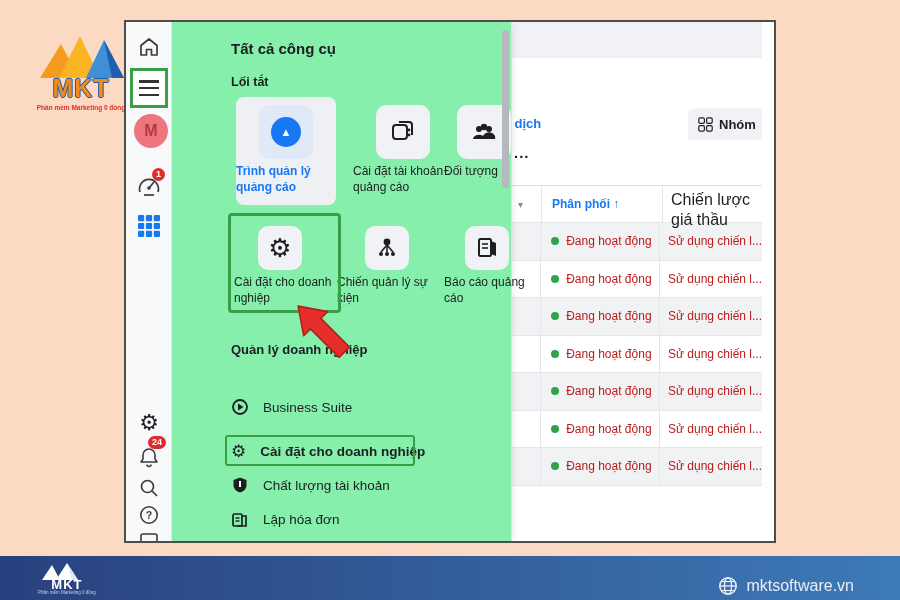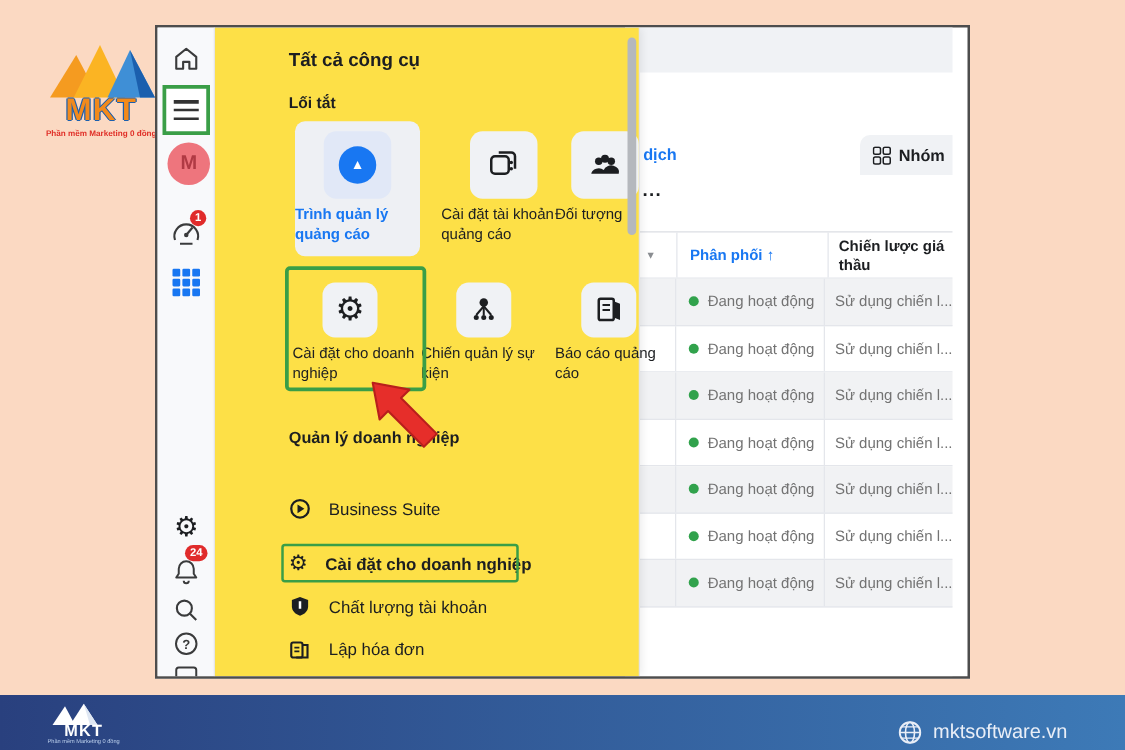--- a/index.html
+++ b/index.html
@@ -24,21 +24,21 @@
   .sb-ic { position:absolute; left:0; width:46px; text-align:center; color:#3a3b3c; }
   .hamburger-box { position:absolute; left:4px; top:46px; width:38px; height:40px;
     border:3px solid #3a9e47; background:#fff; }
   .hbar { width:20px; height:2.6px; background:#333; margin:4.2px auto 0; }
   .avatar { position:absolute; left:8px; top:92px; width:34px; height:34px; border-radius:50%;
     background:#ee757d; color:#b03a44; font-weight:900; font-size:16px; line-height:34px; text-align:center;}
   .badge { position:absolute; background:#e02b2b; color:#fff; font-weight:700; border-radius:9px;
     font-size:9px; line-height:13px; padding:0 4px; min-width:13px; text-align:center; z-index:4;}
   
   .menu { position:absolute; left:46px; top:0; width:340px; height:100%;
-    background:#fde047; border-right:1px solid #e2e2e6; box-shadow:2px 0 6px rgba(0,0,0,.07); z-index:5; }
+    background:#86efac; border-right:1px solid #e2e2e6; box-shadow:2px 0 6px rgba(0,0,0,.07); z-index:5; }
   .menu-title { position:absolute; left:59px; top:18px; font-size:15px; font-weight:800; }
   .menu-sub   { position:absolute; left:59px; top:53px; font-size:12.5px; font-weight:700; }
   .sc-card { position:absolute; left:64px; top:75px; width:100px; height:108px;
     background:#eef0f4; border-radius:8px; }
   .sc-icsq { position:absolute; width:54px; height:54px; border-radius:10px; background:#f0f2f5;
     top:83px; display:flex; align-items:center; justify-content:center; }
   .sc-icsq.sel { background:#e1e8f7; }
   .blue-circle { width:30px; height:30px; border-radius:50%; background:#1877f2; color:#fff;
     font-size:11px; line-height:30px; text-align:center; }
   .sc-label { position:absolute; font-size:12px; line-height:1.3; }
@@ -63,24 +63,24 @@
   .moredots { position:absolute; left:14px; top:122px; font-weight:800; font-size:15px; letter-spacing:1px;}
   .table { position:absolute; left:0; top:163px; width:262px; border-top:1px solid #dcdee3; }
   .t-row, .t-head { display:flex; width:262px; border-bottom:1px solid #e4e6eb; }
   .t-head { height:37px; }
   .t-row { height:37.5px; }
   .t-row:nth-child(odd) { background:#f1f2f4; }
   .tc1 { width:42px; border-right:1px solid #e4e6eb; display:flex; align-items:center; justify-content:center;}
   .tc2 { width:121px; border-right:1px solid #e4e6eb; display:flex; align-items:center; padding-left:10px; gap:7px;}
   .tc3 { flex:1; display:flex; align-items:center; padding-left:8px; }
   .h2 { color:#1877f2; font-weight:700; font-size:12px; }
-  .h3 { font-weight:700; font-size:12px; line-height:1.25; padding:4px 0 0 8px; align-items:flex-start;}
+  .h3 { font-weight:400; font-size:16px; line-height:1.25; padding:4px 0 0 8px; align-items:flex-start;}
   .caret { color:#8a8d91; font-size:10px; font-family:"DejaVu Sans",sans-serif;}
   .dot { width:8px; height:8px; border-radius:50%; background:#31a24c; flex:0 0 auto;}
-  .cell-txt { font-size:12px; color:#737373; white-space:nowrap; overflow:hidden;}
+  .cell-txt { font-size:12px; color:#b91c1c; white-space:nowrap; overflow:hidden;}
   
   .red-arrow { position:absolute; left:160px; top:272px; width:72px; height:72px; z-index:9;
     transform:rotate(45deg); }
   
   .footer { position:absolute; left:0; bottom:0; width:900px; height:44px;
     background:linear-gradient(90deg,#29407e,#3d7ab7); display:flex; align-items:center; z-index:3;}
   .f-logo { margin-left:38px; text-align:center; line-height:1; }
   .f-mkt { color:#fff; font-weight:900; font-size:13px; letter-spacing:1px; margin-top:-3px;}
   .f-tag { color:#bcd0ec; font-size:4.5px; white-space:nowrap; }
   .f-slogan { margin-left:22px; color:#e9eef7; font-size:17px; font-weight:500; }

